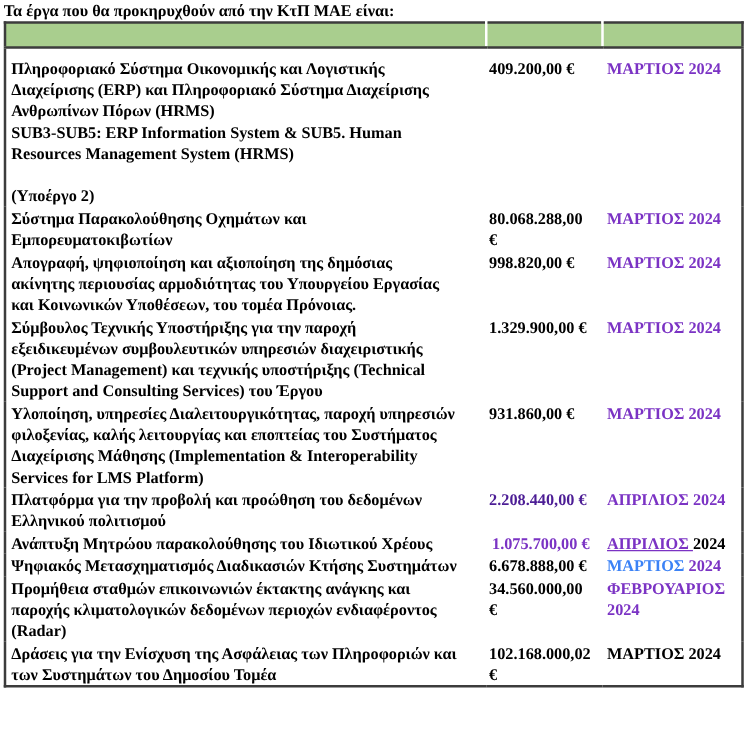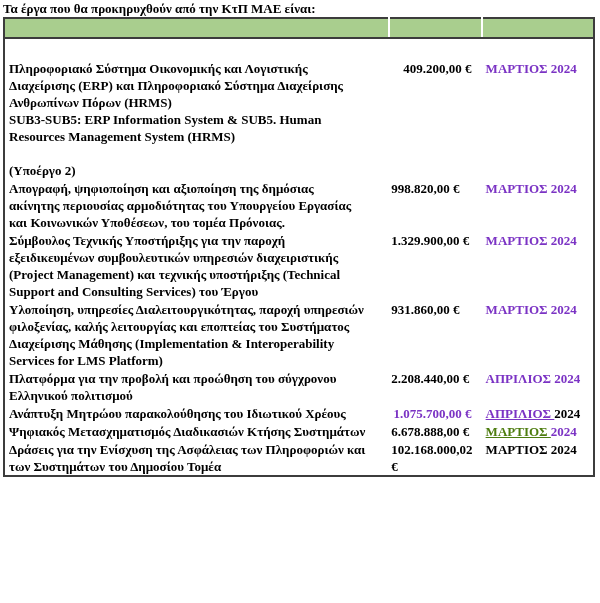--- a/index.html
+++ b/index.html
@@ -27,21 +27,21 @@
     height:18px;
     background:#a9ce8e;
     border-bottom:2px solid #3c3c3c;
     padding:0;
   }
   thead th + th{border-left:2px solid #ffffff;}
   tbody td{
     vertical-align:top;
     padding:1px 2px 0 4px;
   }
-  tbody tr:first-child td{padding-top:21px;}
+  tbody tr:first-child td{padding-top:7px;}
   td.cell-desc{white-space:pre;overflow:visible;padding-left:4px;padding-right:0;}
   td.cell-amount{padding-left:2px;padding-right:10px;}
   td.cell-date{padding-left:4px;padding-right:2px;}
 </style>
 </head>
 <body>
 
 <div class="page-title">Τα έργα που θα προκηρυχθούν από την ΚτΠ ΜΑΕ είναι:</div>
 
 <table class="projects">
@@ -59,21 +59,27 @@
   </thead>
   <tbody>
       <tr>
         <td class="cell-desc">Πληροφοριακό Σύστημα Οικονομικής και Λογιστικής
 Διαχείρισης (ERP) και Πληροφοριακό Σύστημα Διαχείρισης
 Ανθρωπίνων Πόρων (HRMS)
 SUB3-SUB5: ERP Information System &amp; SUB5. Human
 Resources Management System (HRMS)
 
 (Υποέργο 2)</td>
-        <td class="cell-amount" style="color: rgb(0, 0, 0); text-align: right;">409.200,00 €</td>
+        <td class="cell-amount" style="color: rgb(0, 0, 0);">409.200,00 €</td>
+        <td class="cell-date"><span style="color: rgb(123, 51, 196);">ΜΑΡΤΙΟΣ 2024</span></td>
+      </tr>
+      <tr>
+        <td class="cell-desc">Σύστημα Παρακολούθησης Οχημάτων και
+Εμπορευματοκιβωτίων</td>
+        <td class="cell-amount" style="color: rgb(0, 0, 0);">80.068.288,00 €</td>
         <td class="cell-date"><span style="color: rgb(123, 51, 196);">ΜΑΡΤΙΟΣ 2024</span></td>
       </tr>
       <tr>
         <td class="cell-desc">Απογραφή, ψηφιοποίηση και αξιοποίηση της δημόσιας
 ακίνητης περιουσίας αρμοδιότητας του Υπουργείου Εργασίας
 και Κοινωνικών Υποθέσεων, του τομέα Πρόνοιας.</td>
         <td class="cell-amount" style="color: rgb(0, 0, 0);">998.820,00 €</td>
         <td class="cell-date"><span style="color: rgb(123, 51, 196);">ΜΑΡΤΙΟΣ 2024</span></td>
       </tr>
       <tr>
@@ -86,34 +92,41 @@
       </tr>
       <tr>
         <td class="cell-desc">Υλοποίηση, υπηρεσίες Διαλειτουργικότητας, παροχή υπηρεσιών
 φιλοξενίας, καλής λειτουργίας και εποπτείας του Συστήματος
 Διαχείρισης Μάθησης (Implementation &amp; Interoperability
 Services for LMS Platform)</td>
         <td class="cell-amount" style="color: rgb(0, 0, 0);">931.860,00 €</td>
         <td class="cell-date"><span style="color: rgb(123, 51, 196);">ΜΑΡΤΙΟΣ 2024</span></td>
       </tr>
       <tr>
-        <td class="cell-desc">Πλατφόρμα για την προβολή και προώθηση του σύγχρονου
+        <td class="cell-desc">Πλατφόρμα για την προβολή και προώθηση του δεδομένων
 Ελληνικού πολιτισμού</td>
-        <td class="cell-amount" style="color: #000000; margin-left: 20px;">2.208.440,00 €</td>
+        <td class="cell-amount" style="color: #4c1d95; margin-left: 20px;">2.208.440,00 €</td>
         <td class="cell-date"><span style="color: rgb(123, 51, 196);">ΑΠΡΙΛΙΟΣ 2024</span></td>
       </tr>
       <tr>
         <td class="cell-desc">Ανάπτυξη Μητρώου παρακολούθησης του Ιδιωτικού Χρέους</td>
         <td class="cell-amount" style="color: rgb(123, 51, 196); text-align: right;">1.075.700,00 €</td>
         <td class="cell-date"><span style="color: rgb(123, 51, 196); text-decoration: underline;">ΑΠΡΙΛΙΟΣ </span><span style="color: rgb(0, 0, 0);">2024</span></td>
       </tr>
       <tr>
         <td class="cell-desc">Ψηφιακός Μετασχηματισμός Διαδικασιών Κτήσης Συστημάτων</td>
         <td class="cell-amount" style="color: rgb(0, 0, 0);">6.678.888,00 €</td>
-        <td class="cell-date"><span style="color: #4d7c0f; text-decoration: underline;">ΜΑΡΤΙΟΣ </span><span style="color: rgb(123, 51, 196);">2024</span></td>
+        <td class="cell-date"><span style="color: #3b82f6;">ΜΑΡΤΙΟΣ </span><span style="color: rgb(123, 51, 196);">2024</span></td>
+      </tr>
+      <tr>
+        <td class="cell-desc">Προμήθεια σταθμών επικοινωνιών έκτακτης ανάγκης και
+παροχής κλιματολογικών δεδομένων περιοχών ενδιαφέροντος
+(Radar)</td>
+        <td class="cell-amount" style="color: rgb(0, 0, 0);">34.560.000,00 €</td>
+        <td class="cell-date"><span style="color: rgb(123, 51, 196);">ΦΕΒΡΟΥΑΡΙΟΣ 2024</span></td>
       </tr>
       <tr>
         <td class="cell-desc">Δράσεις για την Ενίσχυση της Ασφάλειας των Πληροφοριών και
 των Συστημάτων του Δημοσίου Τομέα</td>
         <td class="cell-amount" style="color: rgb(0, 0, 0);">102.168.000,02 €</td>
         <td class="cell-date"><span style="color: rgb(0, 0, 0);">ΜΑΡΤΙΟΣ 2024</span></td>
       </tr>
     </tbody>
 </table>
 

